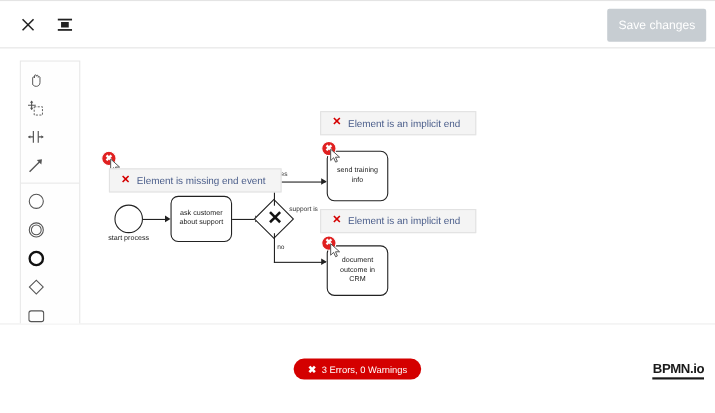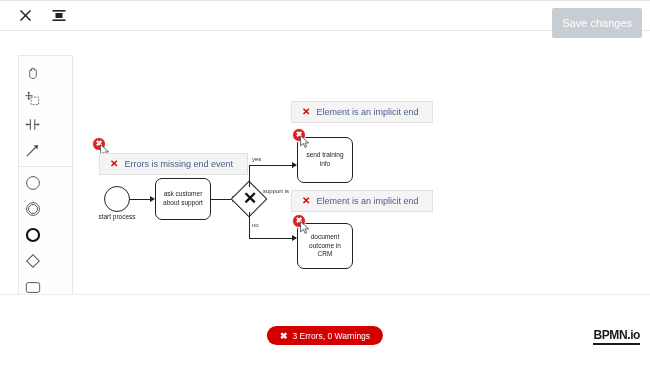--- a/index.html
+++ b/index.html
@@ -7,21 +7,21 @@
     width: 650px; height: 375px;
     background: #ffffff;
     font-family: "Liberation Sans", sans-serif;
     overflow: hidden;
   }
 
   #app { position: relative; width: 650px; height: 375px; background: #fff; }
 
   
   #topbar {
-    position: absolute; left: 0; top: 0; width: 650px; height: 31px;
+    position: absolute; left: 0; top: 0; width: 650px; height: 44px;
     background: #fff;
     border-top: 1px solid #e4e4e4;
     border-bottom: 1px solid #e4e4e4;
     display: flex; align-items: center;
   }
   .tb-icon {
     width: 22px; height: 22px; margin-left: 12px;
     display: flex; align-items: center; justify-content: center;
     cursor: pointer;
   }
@@ -286,21 +286,21 @@
       <path d="M0.6 0.6 L0.6 11 L3.3 8.4 L5.1 12.4 L6.7 11.7 L5 7.9 L8.7 7.9 Z" fill="#ffffff" stroke="#555" stroke-width="0.9"></path>
     </svg>
 
     <div class="err-badge" style="left:92px; top:92px;">✖</div>
     <svg class="cursor-arrow" style="left:100px; top:99px;" viewBox="0 0 10 14">
       <path d="M0.6 0.6 L0.6 11 L3.3 8.4 L5.1 12.4 L6.7 11.7 L5 7.9 L8.7 7.9 Z" fill="#ffffff" stroke="#555" stroke-width="0.9"></path>
     </svg>
 
     <div class="err-tooltip" style="left:99px; top:108px;">
       <span class="tt-x">✕</span>
-      <span>Errors is missing end event</span>
+      <span>Element is missing end event</span>
     </div>
 
     <div class="err-tooltip" style="left:291px; top:56px;">
       <span class="tt-x">✕</span>
       <span>Element is an implicit end</span>
     </div>
 
     <div class="err-tooltip" style="left:291px; top:145px;">
       <span class="tt-x">✕</span>
       <span>Element is an implicit end</span>

